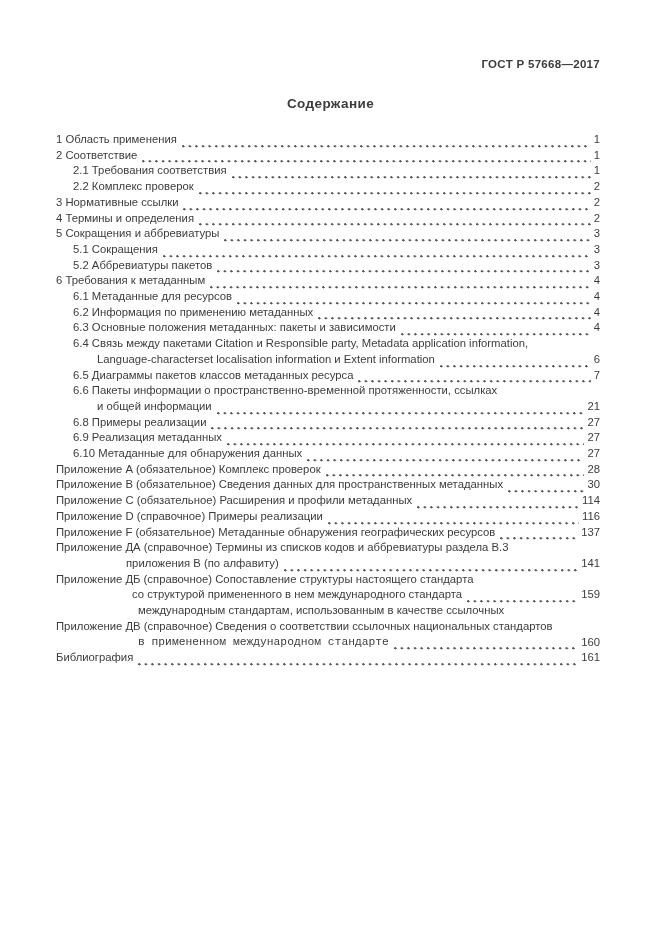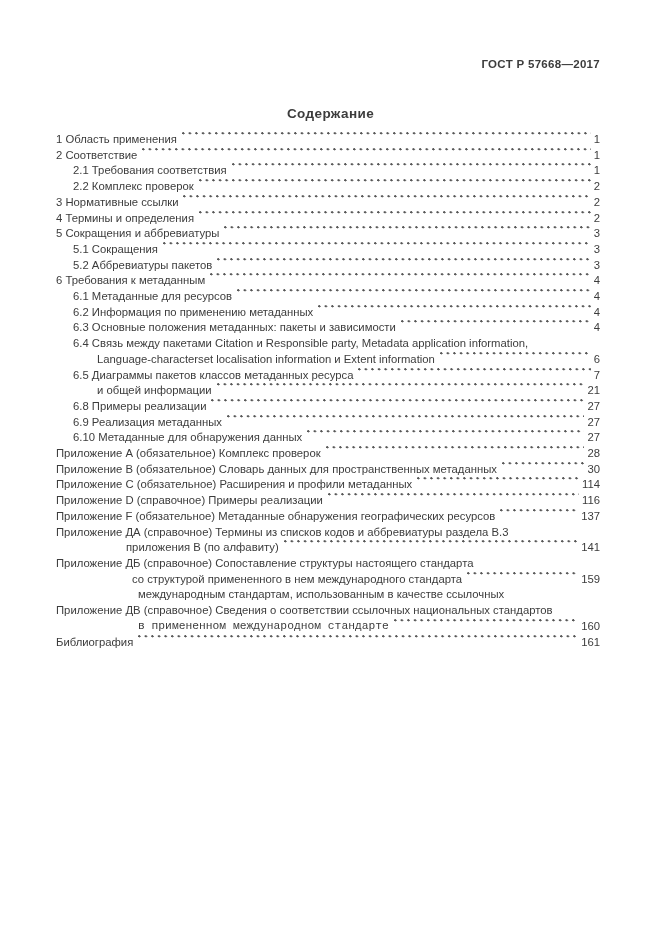--- a/index.html
+++ b/index.html
@@ -20,42 +20,42 @@
     position: absolute;
     top: 58px;
     right: 61px;
     font-size: 11.5px;
     font-weight: bold;
     letter-spacing: 0.3px;
     white-space: nowrap;
   }
   .toc-title {
     position: absolute;
-    top: 106px;
+    top: 96px;
     left: 0;
     width: 100%;
     text-align: center;
     font-size: 13.5px;
     font-weight: bold;
     letter-spacing: 0.4px;
   }
   .toc {
     position: absolute;
     top: 132px;
     left: 56px;
     right: 61px;
     font-size: 11.3px;
     line-height: 15.7px;
   }
   .entry { }
   .entry.lvl2 { padding-left: 17px; }
   .cont-line { white-space: nowrap; }
   .row {
     display: flex;
-    align-items: flex-start;
+    align-items: flex-end;
   }
   .row .text {
     white-space: nowrap;
     flex: 0 0 auto;
   }
   .dots {
     flex: 1 1 auto;
     min-width: 10px;
     height: 3px;
     margin: 0 3px 0 5px;
@@ -188,20 +188,21 @@
         </div>
       </div>
       <div class="entry lvl2">
         <div class="row">
           <span class="text">6.5 Диаграммы пакетов классов метаданных ресурса</span>
           <span class="dots"></span>
           <span class="pagenum">7</span>
         </div>
       </div>
       <div class="entry lvl2">
+        <div class="cont-line">6.6 Пакеты информации о пространственно-временной протяженности, ссылках</div>
         <div class="row">
           <span class="text" style="padding-left: 24px;">и общей информации</span>
           <span class="dots"></span>
           <span class="pagenum">21</span>
         </div>
       </div>
       <div class="entry lvl2">
         <div class="row">
           <span class="text">6.8 Примеры реализации</span>
           <span class="dots"></span>
@@ -224,21 +225,21 @@
       </div>
       <div class="entry">
         <div class="row">
           <span class="text">Приложение А (обязательное) Комплекс проверок</span>
           <span class="dots"></span>
           <span class="pagenum">28</span>
         </div>
       </div>
       <div class="entry">
         <div class="row">
-          <span class="text">Приложение В (обязательное) Словарь данных для пространственных метаданных</span>
+          <span class="text">Приложение В (обязательное) Сведения данных для пространственных метаданных</span>
           <span class="dots"></span>
           <span class="pagenum">30</span>
         </div>
       </div>
       <div class="entry">
         <div class="row">
           <span class="text">Приложение С (обязательное) Расширения и профили метаданных</span>
           <span class="dots"></span>
           <span class="pagenum">114</span>
         </div>

